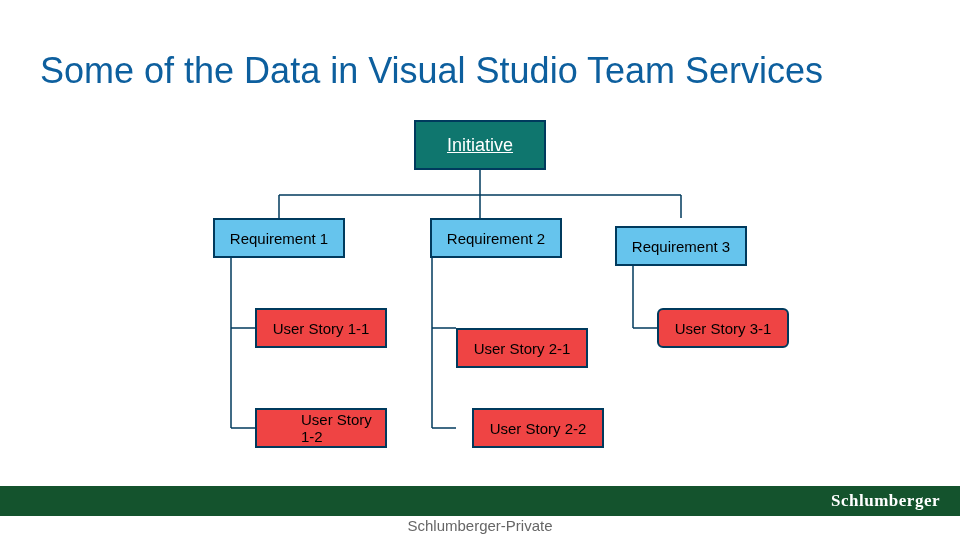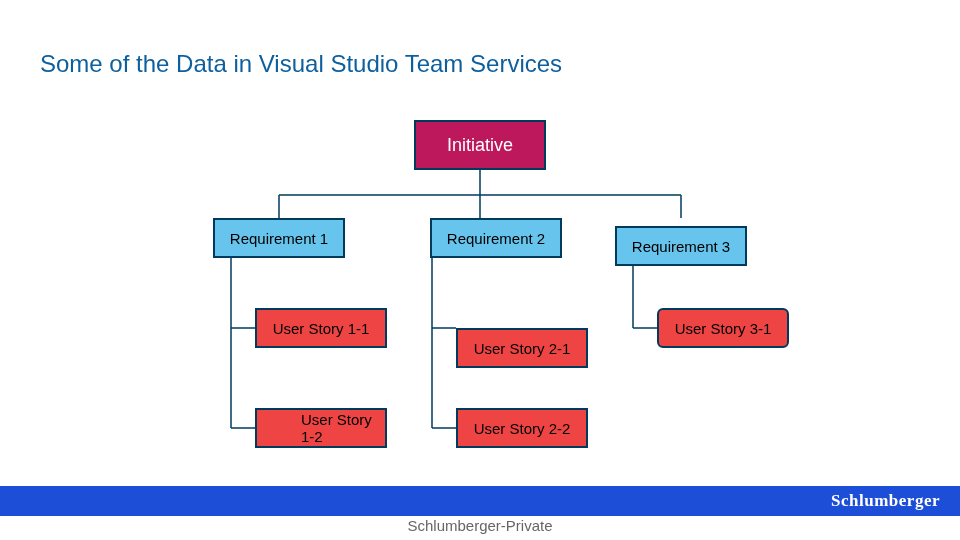--- a/index.html
+++ b/index.html
@@ -1,24 +1,24 @@
 <!DOCTYPE html>
 <html><head>
 <meta charset="utf-8">
 <style>
   * { box-sizing: border-box; margin: 0; padding: 0; }
   html, body { width: 960px; height: 540px; font-family: Arial, Helvetica, sans-serif; background: #fff; overflow: hidden; }
   .slide { position: relative; width: 960px; height: 540px; }
-  .title { position: absolute; left: 40px; top: 50px; font-size: 24px; font-weight: 400; color: #0d5f9e; }
+  .title { position: absolute; left: 40px; top: 50px; font-size: 36px; font-weight: 400; color: #0d5f9e; }
   .node { position: absolute; border: 2px solid #003a5d; display: flex; align-items: center; justify-content: center; font-size: 15px; }
-  .initiative { background: #be185d; color: #fff; font-size: 18px; }
+  .initiative { background: #0f766e; color: #fff; font-size: 18px; text-decoration: underline; }
   .req { background: #66c4ed; color: #000; font-weight: 400; }
   .story { background: #ef4444; color: #000; }
   svg.connectors { position: absolute; left: 0; top: 0; width: 960px; height: 540px; pointer-events: none; }
-  .footer-band { position: absolute; left: 0; bottom: 24px; width: 960px; height: 30px; background: #1d4ed8; display: flex; align-items: center; justify-content: flex-end; padding-right: 20px; }
+  .footer-band { position: absolute; left: 0; bottom: 24px; width: 960px; height: 30px; background: #14532d; display: flex; align-items: center; justify-content: flex-end; padding-right: 20px; }
   .brand { color: #fff; font-family: Georgia, 'Times New Roman', serif; font-weight: bold; font-size: 17px; letter-spacing: 0.5px; }
   .priv { position: absolute; left: 0; bottom: 6px; width: 960px; text-align: center; font-size: 15px; color: #666; }
 </style>
 </head>
 <body>
 
 <div class="slide">
 
   <div class="title">Some of the Data in Visual Studio Team Services</div>
 
@@ -47,21 +47,21 @@
   <div class="node initiative" style="left:414px; top:120px; width:132px; height:50px;">Initiative</div>
 
   <div class="node req" style="left:213px; top:218px; width:132px; height:40px;">Requirement 1</div>
   <div class="node req" style="left:414px; top:218px; width:132px; height:40px;margin-left:16px;">Requirement 2</div>
   <div class="node req" style="left:615px; top:226px; width:132px; height:40px;">Requirement 3</div>
 
   <div class="node story" style="left:255px; top:308px; width:132px; height:40px;">User Story 1-1</div>
   <div class="node story" style="left:255px; top:408px; width:132px; height:40px;padding-left:44px;">User Story 1-2</div>
 
   <div class="node story" style="left:456px; top:308px; width:132px; height:40px;margin-top:20px;">User Story 2-1</div>
-  <div class="node story" style="left:456px; top:408px; width:132px; height:40px;">User Story 2-2</div>
+  <div class="node story" style="left:472px; top:408px; width:132px; height:40px;">User Story 2-2</div>
 
   <div class="node story" style="left:657px; top:308px; width:132px; height:40px;border-radius:6px;">User Story 3-1</div>
 
   <div class="footer-band">
     <span class="brand">Schlumberger</span>
   </div>
   <div class="priv">Schlumberger-Private</div>
 
 </div>
 

